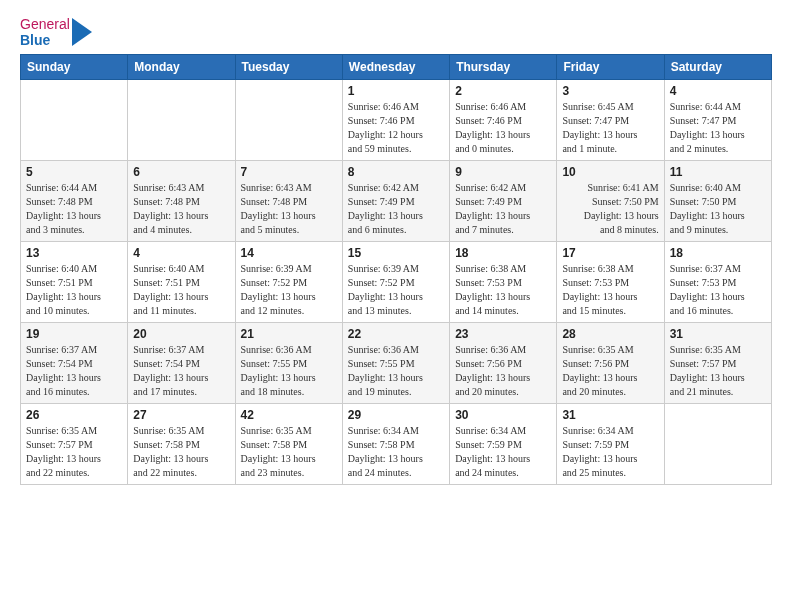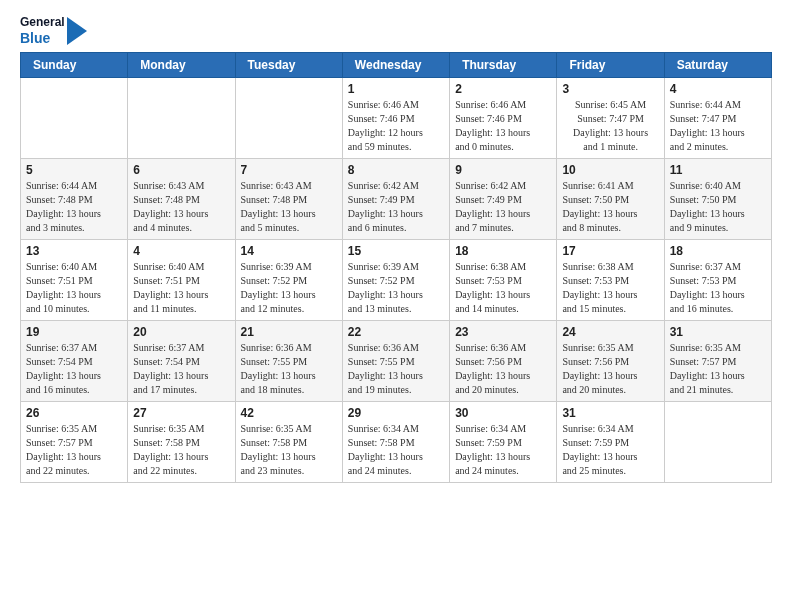--- a/index.html
+++ b/index.html
@@ -41,21 +41,21 @@
     .calendar-table {
       width: 100%;
       border-collapse: collapse;
       margin-top: 4px;
       font-size: 11px;
     }
     .calendar-table th {
       background-color: #2a6db5;
       color: #fff;
       text-align: left;
-      padding: 5px 12px;
+      padding: 5px 6px;
       font-size: 12px;
       font-weight: bold;
       border: 1px solid #1a5a9a;
     }
     .calendar-table td {
       vertical-align: top;
       border: 1px solid #ccc;
       padding: 4px 5px;
       width: calc(100% / 7);
       min-height: 80px;
@@ -82,21 +82,21 @@
     }
   </style>
 </head>
 <body>
 
 <div class="container">
   <div class="header">
     <div class="logo">
     <div style="display:flex;align-items:center;gap:2px;">
       <div style="display:flex;flex-direction:column;line-height:1.15;">
-        <span style="font-size:12px;font-weight:bold;color:#0f172a;">General</span>
+        <span style="font-size:14px;font-weight:normal;color:#be185d;">General</span>
         <span style="font-size:14px;font-weight:bold;color:#1a6bb5;">Blue</span>
       </div>
       <svg width="20" height="28" viewBox="0 0 20 28" xmlns="http://www.w3.org/2000/svg">
         <polygon points="0,0 20,14 0,28" fill="#1a6bb5"></polygon>
       </svg>
     </div>
   </div>
     <div class="title-block">
       <div class="month-year"></div>
       <div class="location"></div>
@@ -129,21 +129,21 @@
           </td>
           <td>
             <span class="day-number">2</span>
             <div class="day-info" style="white-space: pre-line;">Sunrise: 6:46 AM
 Sunset: 7:46 PM
 Daylight: 13 hours
 and 0 minutes.</div>
           </td>
           <td>
             <span class="day-number">3</span>
-            <div class="day-info" style="white-space: pre-line; text-align: center;">Sunrise: 6:45 AM
+            <div class="day-info" style="white-space: pre-line;">Sunrise: 6:45 AM
 Sunset: 7:47 PM
 Daylight: 13 hours
 and 1 minute.</div>
           </td>
           <td>
             <span class="day-number">4</span>
             <div class="day-info" style="white-space: pre-line;">Sunrise: 6:44 AM
 Sunset: 7:47 PM
 Daylight: 13 hours
 and 2 minutes.</div>
@@ -180,21 +180,21 @@
           </td>
           <td>
             <span class="day-number">9</span>
             <div class="day-info" style="white-space: pre-line;">Sunrise: 6:42 AM
 Sunset: 7:49 PM
 Daylight: 13 hours
 and 7 minutes.</div>
           </td>
           <td>
             <span class="day-number">10</span>
-            <div class="day-info" style="white-space: pre-line;">Sunrise: 6:41 AM
+            <div class="day-info" style="white-space: pre-line; text-align: right;">Sunrise: 6:41 AM
 Sunset: 7:50 PM
 Daylight: 13 hours
 and 8 minutes.</div>
           </td>
           <td>
             <span class="day-number">11</span>
             <div class="day-info" style="white-space: pre-line;">Sunrise: 6:40 AM
 Sunset: 7:50 PM
 Daylight: 13 hours
 and 9 minutes.</div>
@@ -281,21 +281,21 @@
 and 19 minutes.</div>
           </td>
           <td>
             <span class="day-number">23</span>
             <div class="day-info" style="white-space: pre-line;">Sunrise: 6:36 AM
 Sunset: 7:56 PM
 Daylight: 13 hours
 and 20 minutes.</div>
           </td>
           <td>
-            <span class="day-number">24</span>
+            <span class="day-number">28</span>
             <div class="day-info" style="white-space: pre-line;">Sunrise: 6:35 AM
 Sunset: 7:56 PM
 Daylight: 13 hours
 and 20 minutes.</div>
           </td>
           <td>
             <span class="day-number">31</span>
             <div class="day-info" style="white-space: pre-line;">Sunrise: 6:35 AM
 Sunset: 7:57 PM
 Daylight: 13 hours

